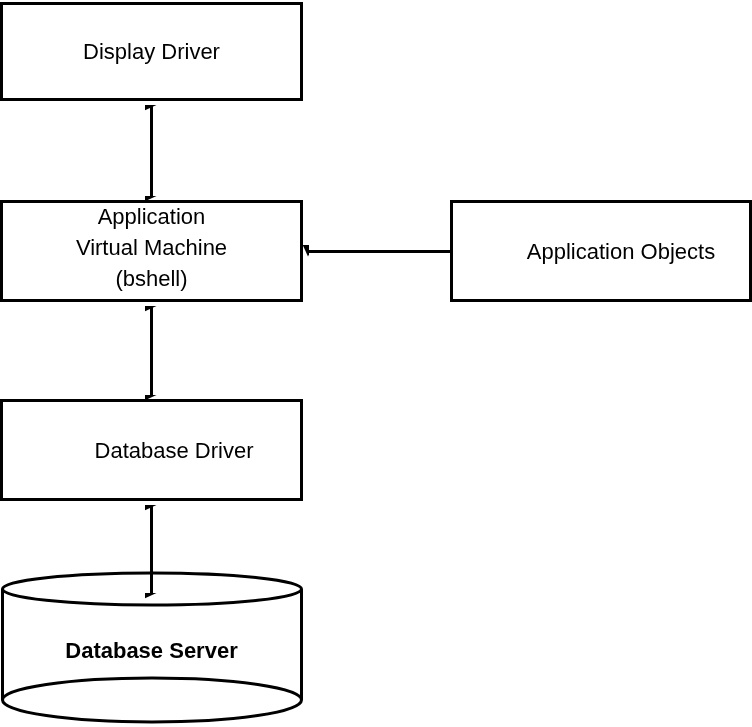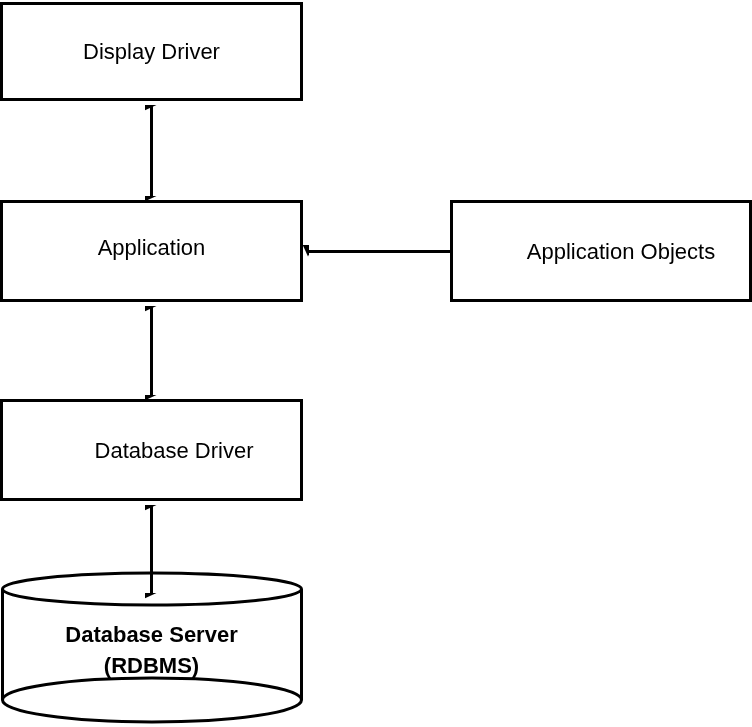--- a/index.html
+++ b/index.html
@@ -92,28 +92,29 @@
       <line x1="151.5" y1="505" x2="151.5" y2="593" stroke="#000000" stroke-width="3" marker-start="url(#arrow-up)" marker-end="url(#arrow-up)"></line>
     </g>
   </svg>
 
   <div class="node-label" id="label-display-driver">
     <span>Display Driver</span>
   </div>
 
   <div class="node-label" id="label-app-vm">
     <span>Application</span>
+    <span>Virtual Machine</span>
+    <span>(bshell)</span>
   </div>
 
   <div class="node-label" id="label-app-objects">
     <span>Application Objects</span>
   </div>
 
   <div class="node-label" id="label-database-driver">
     <span>Database Driver</span>
   </div>
 
   <div class="node-label" id="label-database-server">
     <span>Database Server</span>
-    <span>(RDBMS)</span>
   </div>
 
 </div>
 
 </body></html>

